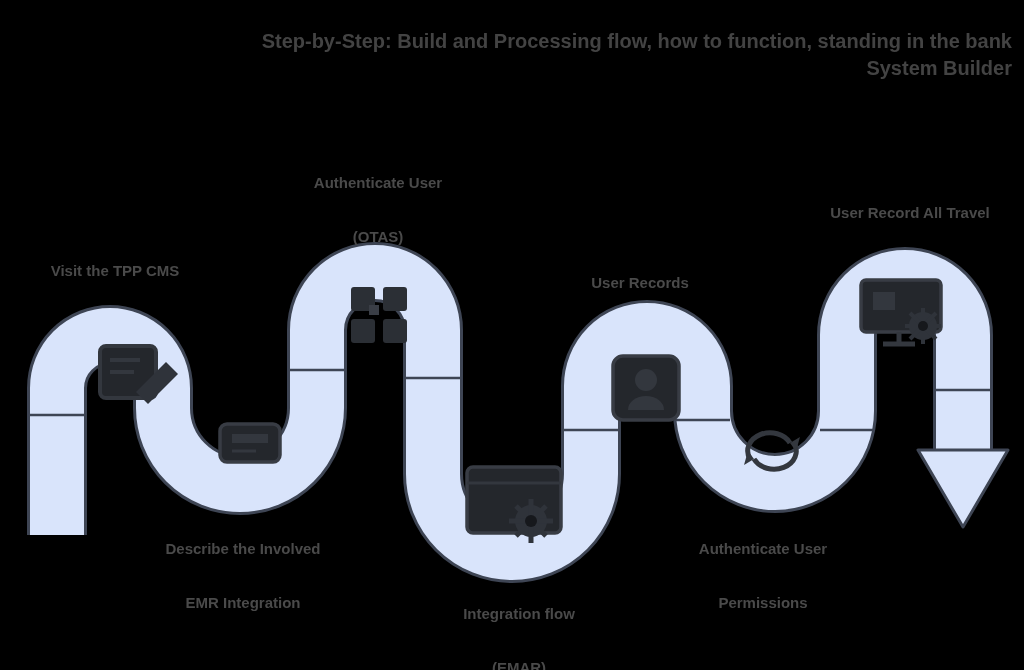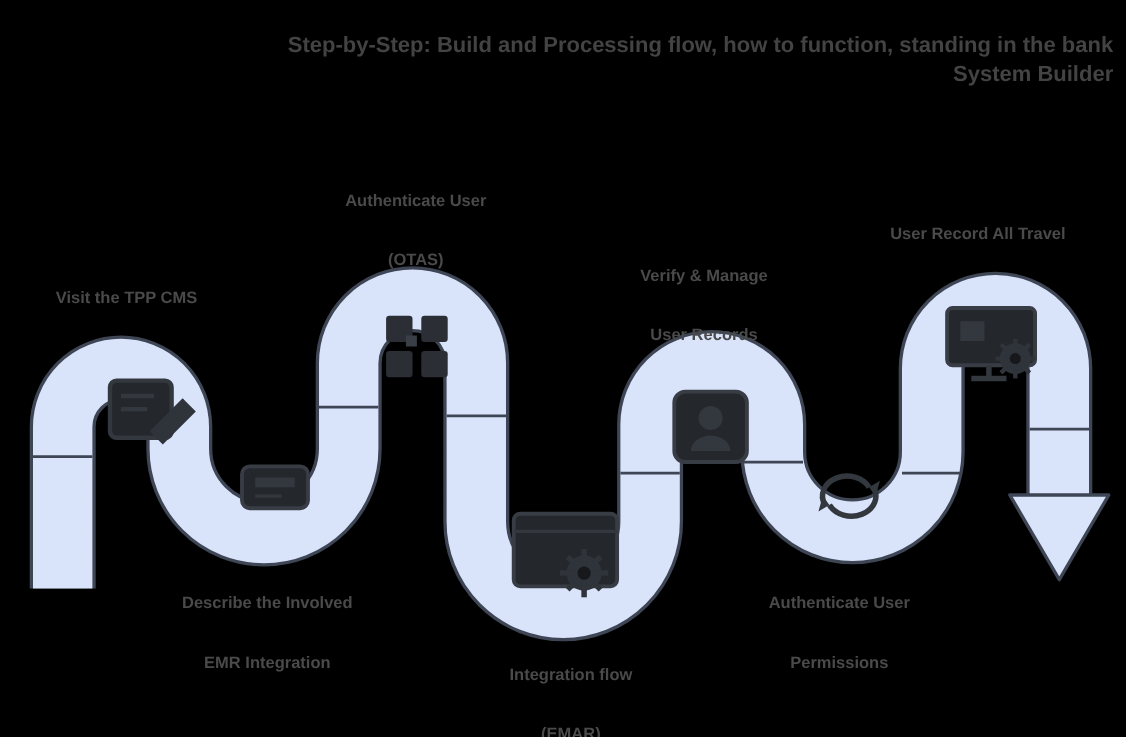--- a/index.html
+++ b/index.html
@@ -130,25 +130,24 @@
     <span>Visit the TPP CMS</span>
     <span class="l2"></span>
   </div>
 
   <div class="step-label" style="left:378px;top:172px;">
     <span>Authenticate User</span>
     <span class="l2">(OTAS)</span>
   </div>
 
   <div class="step-label" style="left:640px;top:240px;">
-    <span>Verify &amp; Manage</span>
     <span class="l2">User Records</span>
   </div>
 
-  <div class="step-label" style="left:889px;top:202px;text-align:right;">
+  <div class="step-label" style="left:910px;top:202px;text-align:right;">
     <span>User Record All Travel</span>
     <span class="l2"></span>
   </div>
 
   <div class="step-label" style="left:243px;top:538px;">
     <span>Describe the Involved</span>
     <span class="l2">EMR Integration</span>
   </div>
 
   <div class="step-label" style="left:519px;top:603px;">

